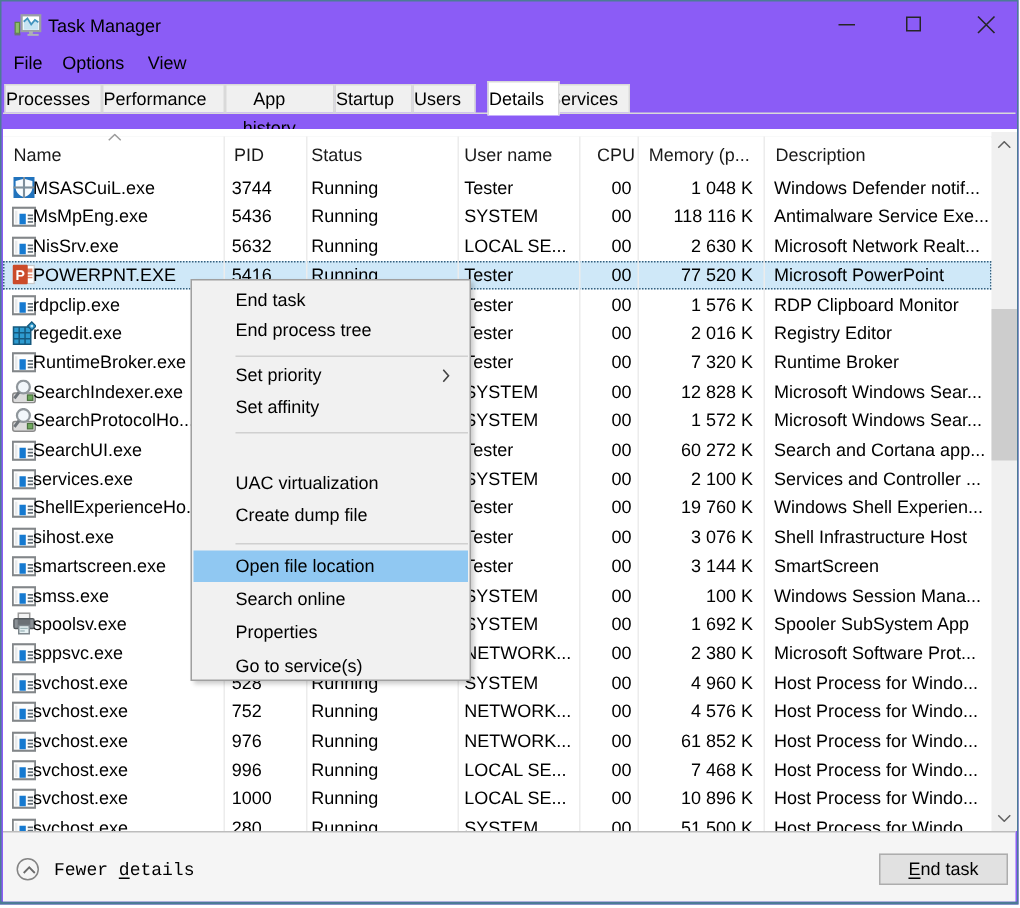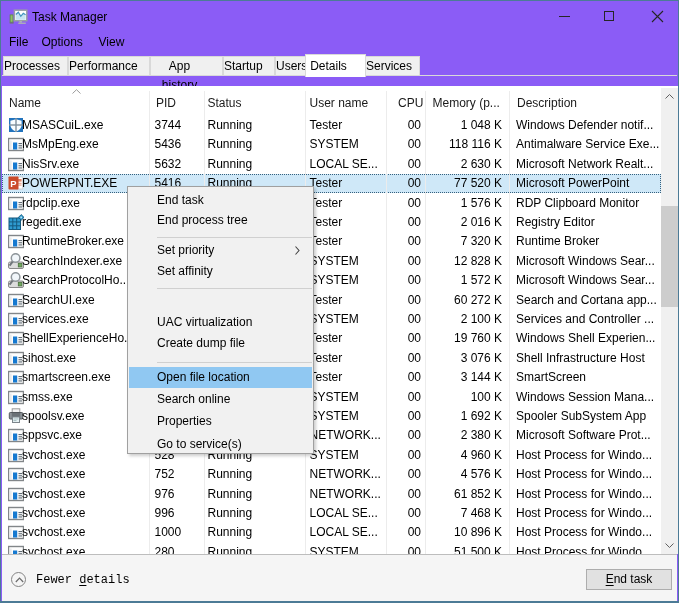--- a/index.html
+++ b/index.html
@@ -81,21 +81,21 @@
     </svg>
   <div class="mb" style="left:8px">File</div>
   <div class="mb" style="left:40.5px">Options</div>
   <div class="mb" style="left:97.5px">View</div>
   <div id="tabline"></div>
   <div class="tab" style="left:2px;width:65px">Processes</div>
     <div class="tab" style="left:67px;width:82px">Performance</div>
     <div class="tab" style="left:149px;width:73px">App history</div>
     <div class="tab" style="left:222px;width:52px">Startup</div>
     <div class="tab" style="left:274px;width:42px">Users</div>
-    <div class="tab selt" style="left:304px;width:61px">Details</div>
+    <div class="tab selt" style="left:324px;width:48px">Details</div>
     <div class="tab" style="left:364px;width:55px">Services</div>
   <div id="list">
     <div style="position:absolute;left:0;right:0;top:4.5px;height:1px;background:#e4e6e8"></div>
     <div class="vsep" style="left:147px"></div>
       <div class="vsep" style="left:202px"></div>
       <div class="vsep" style="left:303px"></div>
       <div class="vsep" style="left:384px"></div>
       <div class="vsep" style="left:423px"></div>
       <div class="vsep" style="left:507px"></div>
     <div id="hdr">

